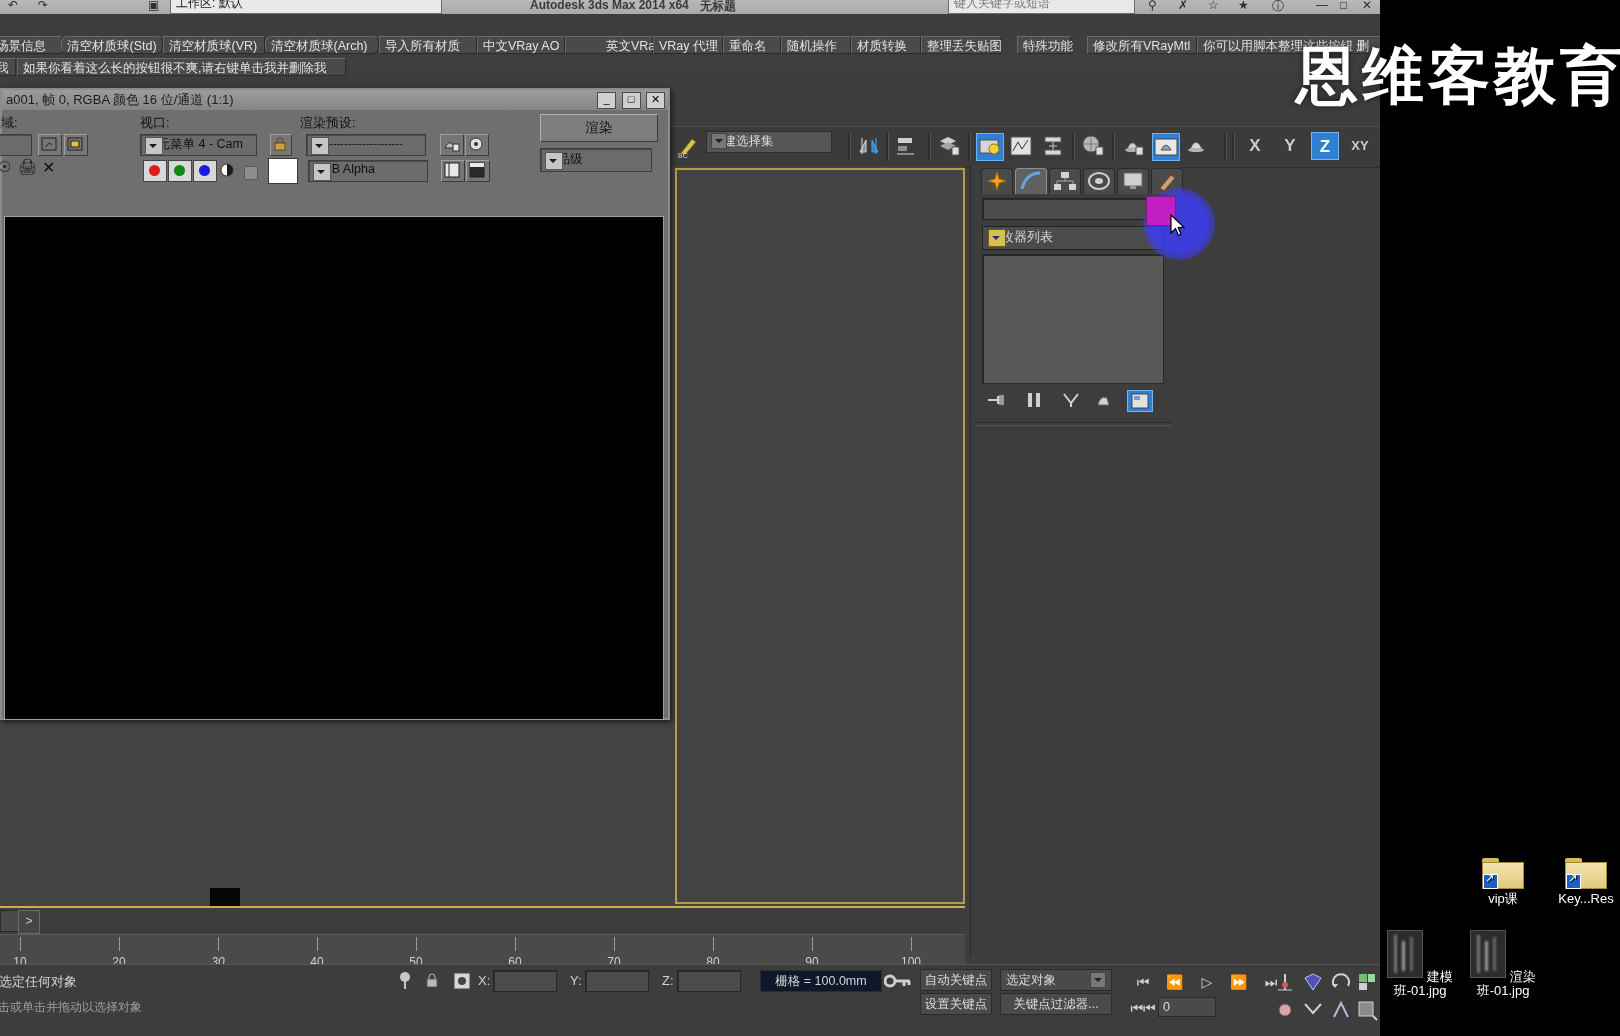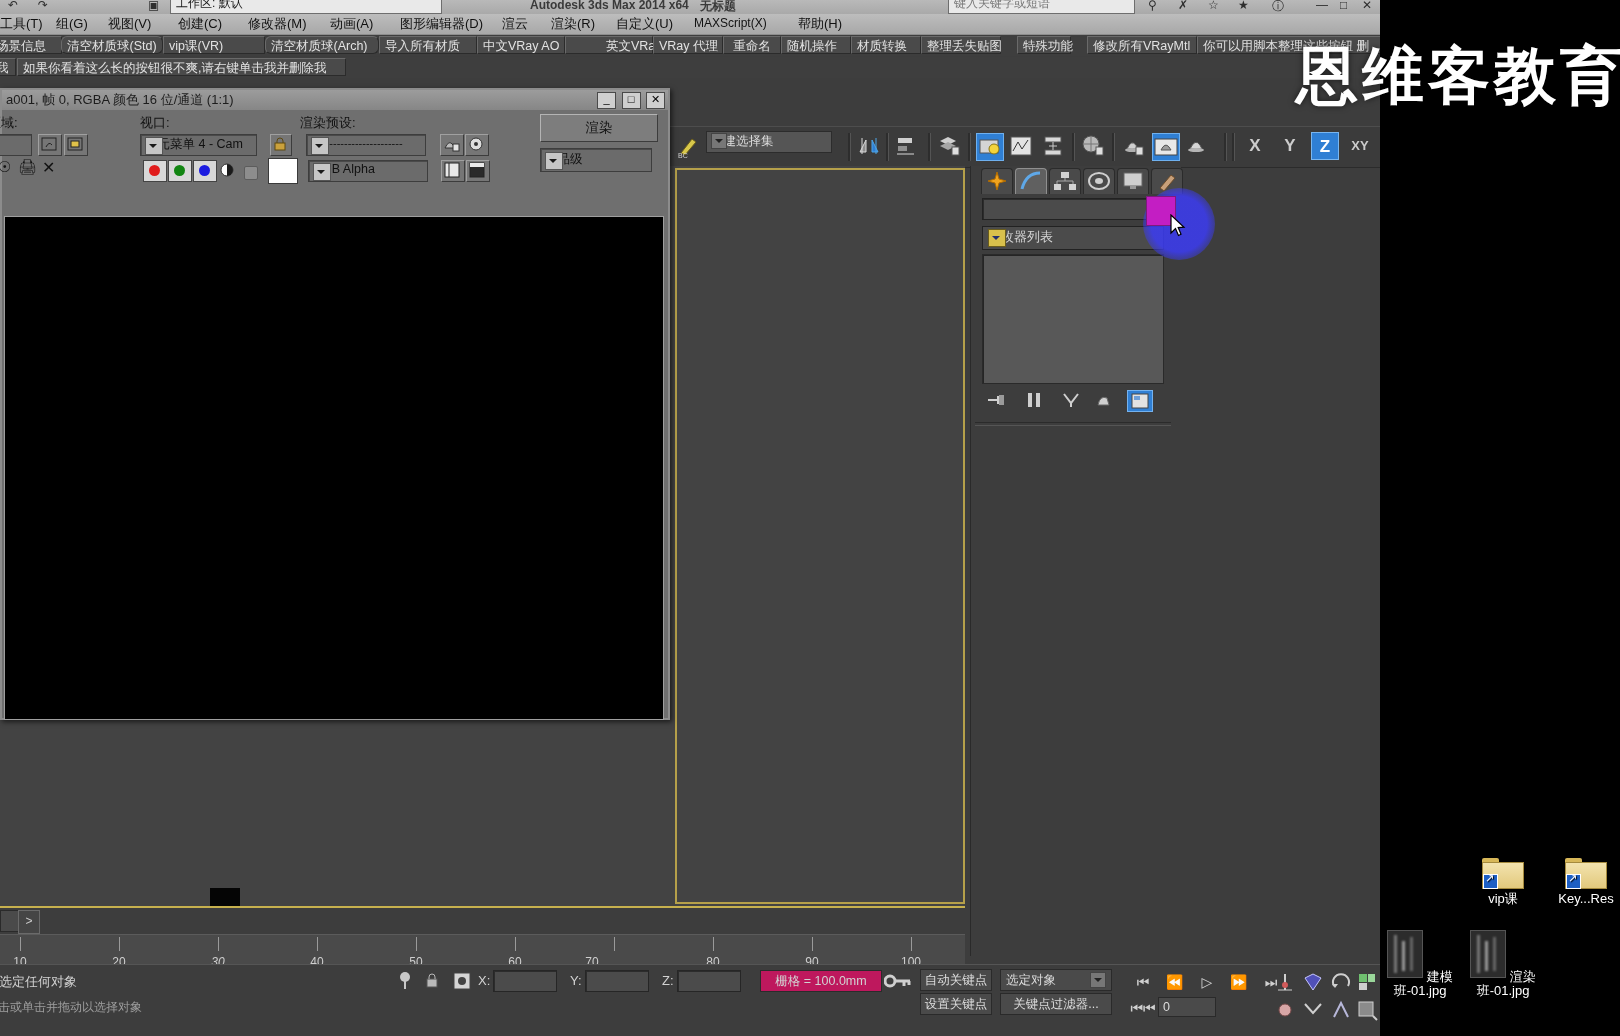--- a/index.html
+++ b/index.html
@@ -124,21 +124,21 @@
          border-top:1px solid #5b5b5b;border-bottom:1px solid #2b2b2b;}
   .tick{position:absolute;top:0;width:1px;background:#9a9a9a;}
   .tlab{position:absolute;top:20px;font-size:12px;color:#cfcfcf;transform:translateX(-50%);}
 
   
   .status{position:absolute;left:0;top:964px;width:1380px;height:72px;background:#3d3d3d;
           border-top:1px solid #555;}
   .stxt{position:absolute;font-size:13px;color:#d2d2d2;white-space:nowrap;}
   .coordbox{position:absolute;top:5px;height:20px;background:#4b4b4b;border:1px solid #262626;
             box-shadow:inset 1px 1px 0 #2c2c2c;}
-  .gridbox{position:absolute;left:760px;top:5px;width:120px;height:20px;background:#be185d;border:1px solid #2b2b2b;
+  .gridbox{position:absolute;left:760px;top:5px;width:120px;height:20px;background:#0f172a;border:1px solid #2b2b2b;
      color:#d2d2d2;font-size:12.5px;text-align:center;line-height:20px;}
   .animbtn{position:absolute;background:#4a4a4a;border:1px solid #2a2a2a;color:#ddd;font-size:12.5px;
      text-align:center;white-space:nowrap;box-sizing:border-box;}
   .pbtn{position:absolute;top:6px;width:30px;height:22px;color:#d0d0d0;font-size:14px;text-align:center;line-height:22px;}
 
   
   .halo{position:absolute;left:1143px;top:188px;width:72px;height:72px;border-radius:50%;
         background:radial-gradient(circle,rgba(60,60,245,.85) 55%,rgba(60,60,245,.25) 78%,rgba(60,60,245,0) 100%);}
   .swatch{position:absolute;left:1146px;top:196px;width:28px;height:28px;background:#c31ec3;border:1px solid #7d1a7d;}
   .cursorArrow{position:absolute;left:1170px;top:214px;width:14px;height:22px;}
@@ -191,45 +191,31 @@
       <span class="tsicon" style="left:1148px;">⚲</span>
       <span class="tsicon" style="left:1178px;">✗</span>
       <span class="tsicon" style="left:1208px;">☆</span>
       <span class="tsicon" style="left:1238px;">★</span>
       <span class="tsicon" style="left:1272px;">ⓘ</span>
       <span class="tsicon" style="left:1316px;">—</span>
       <span class="tsicon" style="left:1340px;">□</span>
       <span class="tsicon" style="left:1362px;">✕</span>
     </div>
 
-    <div class="menubar">
-      <span class="mi" style="left:0px;">工具(T)</span>
-      <span class="mi" style="left:56px;">组(G)</span>
-      <span class="mi" style="left:108px;">视图(V)</span>
-      <span class="mi" style="left:178px;">创建(C)</span>
-      <span class="mi" style="left:248px;">修改器(M)</span>
-      <span class="mi" style="left:330px;">动画(A)</span>
-      <span class="mi" style="left:400px;">图形编辑器(D)</span>
-      <span class="mi" style="left:502px;">渲云</span>
-      <span class="mi" style="left:551px;">渲染(R)</span>
-      <span class="mi" style="left:616px;">自定义(U)</span>
-      <span class="mi" style="left:694px;font-size:12px;top:2px;">MAXScript(X)</span>
-      <span class="mi" style="left:798px;">帮助(H)</span>
-    </div>
 
     <div class="mtbar r1">
       <span class="mtbtn" style="left:-10px;width:72px;">场景信息</span>
       <span class="mtbtn" style="left:61px;width:102px;border-radius:6px;">清空材质球(Std)</span>
-      <span class="mtbtn" style="left:163px;width:102px;">vip课(VR)</span>
+      <span class="mtbtn" style="left:163px;width:102px;">清空材质球(VR)</span>
       <span class="mtbtn" style="left:265px;width:114px;border-radius:6px;">清空材质球(Arch)</span>
       <span class="mtbtn" style="left:379px;width:98px;">导入所有材质</span>
       <span class="mtbtn" style="left:477px;width:88px;">中文VRay AO</span>
       <span class="mtbtn" style="left:565px;width:88px;padding-left:40px;">英文VRay AO</span>
       <span class="mtbtn" style="left:653px;width:70px;">VRay 代理</span>
-      <span class="mtbtn" style="left:723px;width:58px;text-align:center;">重命名</span>
+      <span class="mtbtn" style="left:723px;width:58px;">重命名</span>
       <span class="mtbtn" style="left:781px;width:70px;">随机操作</span>
       <span class="mtbtn" style="left:851px;width:70px;">材质转换</span>
       <span class="mtbtn" style="left:921px;width:80px;font-family:Liberation Serif, serif;">整理丢失贴图</span>
       <span class="mtbtn" style="left:1017px;width:54px;">特殊功能</span>
       <span class="mtbtn" style="left:1087px;width:110px;">修改所有VRayMtl</span>
       <span class="mtbtn" style="left:1197px;width:200px;overflow:hidden;">你可以用脚本整理这些按钮 删</span>
     </div>
 
     <div class="mtbar r2">
       <span class="mtbtn" style="left:-10px;width:26px;">我</span>
@@ -526,21 +512,21 @@
         <span class="tlab" style="left:119px;">20</span>
         <span class="tick" style="left:218px;top:2px;height:14px;"></span>
         <span class="tlab" style="left:218px;font-style:italic;">30</span>
         <span class="tick" style="left:317px;top:2px;height:14px;"></span>
         <span class="tlab" style="left:317px;">40</span>
         <span class="tick" style="left:416px;top:2px;height:14px;"></span>
         <span class="tlab" style="left:416px;">50</span>
         <span class="tick" style="left:515px;top:2px;height:14px;"></span>
         <span class="tlab" style="left:515px;">60</span>
         <span class="tick" style="left:614px;top:2px;height:14px;"></span>
-        <span class="tlab" style="left:592px;">70</span>
+        <span class="tlab" style="left:614px;">70</span>
         <span class="tick" style="left:713px;top:2px;height:14px;"></span>
         <span class="tlab" style="left:713px;">80</span>
         <span class="tick" style="left:812px;top:2px;height:14px;"></span>
         <span class="tlab" style="left:812px;">90</span>
         <span class="tick" style="left:911px;top:2px;height:14px;"></span>
         <span class="tlab" style="left:911px;">100</span>
       </div>
     </div>
 
     <div class="status">

